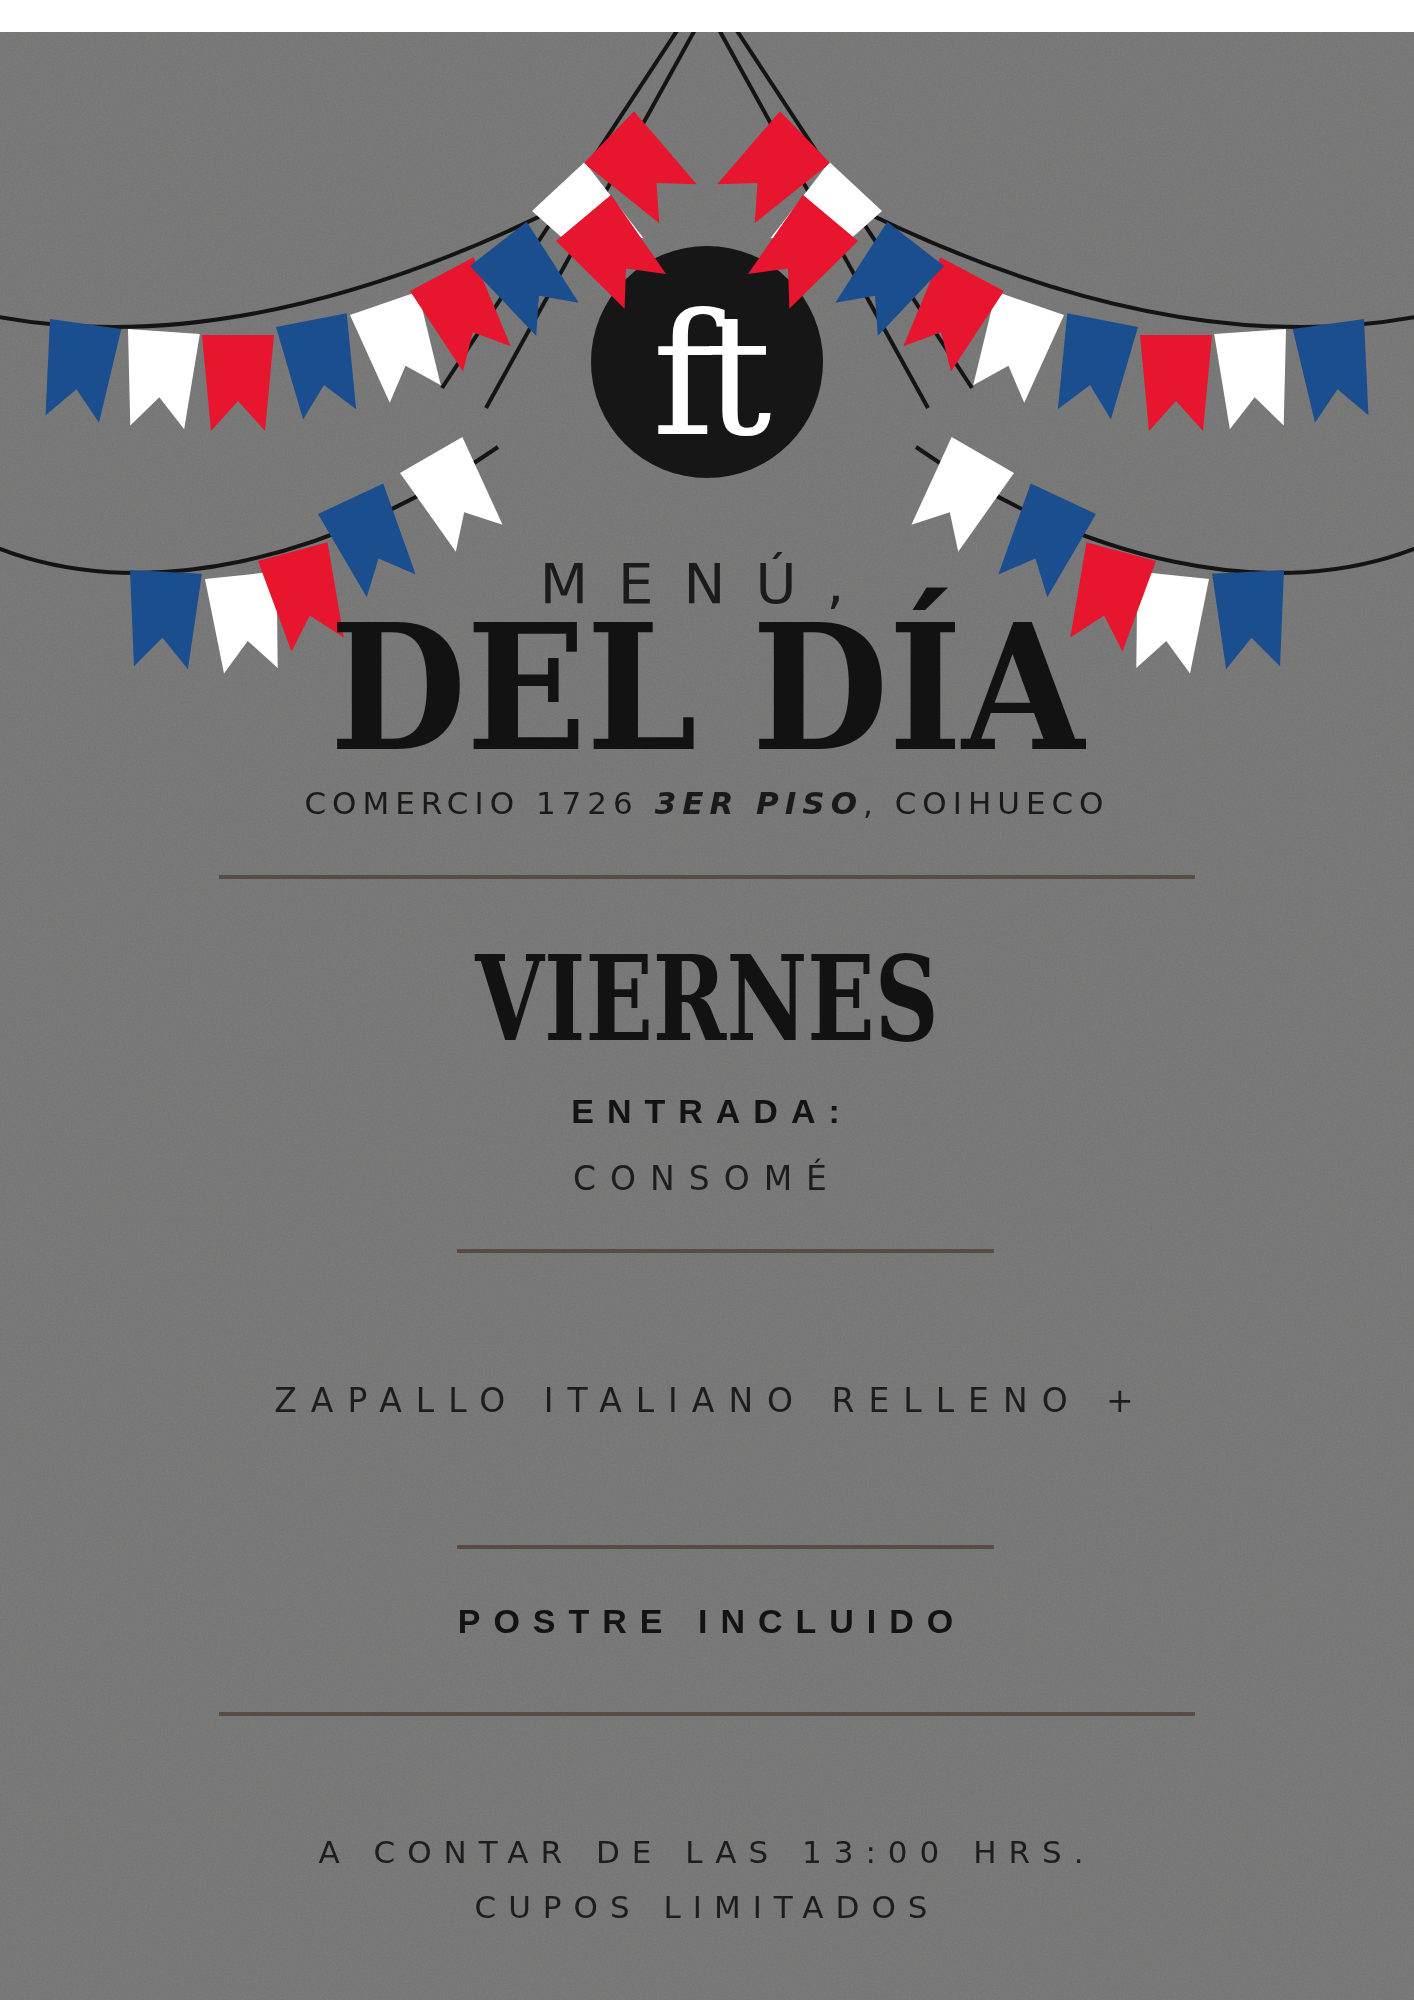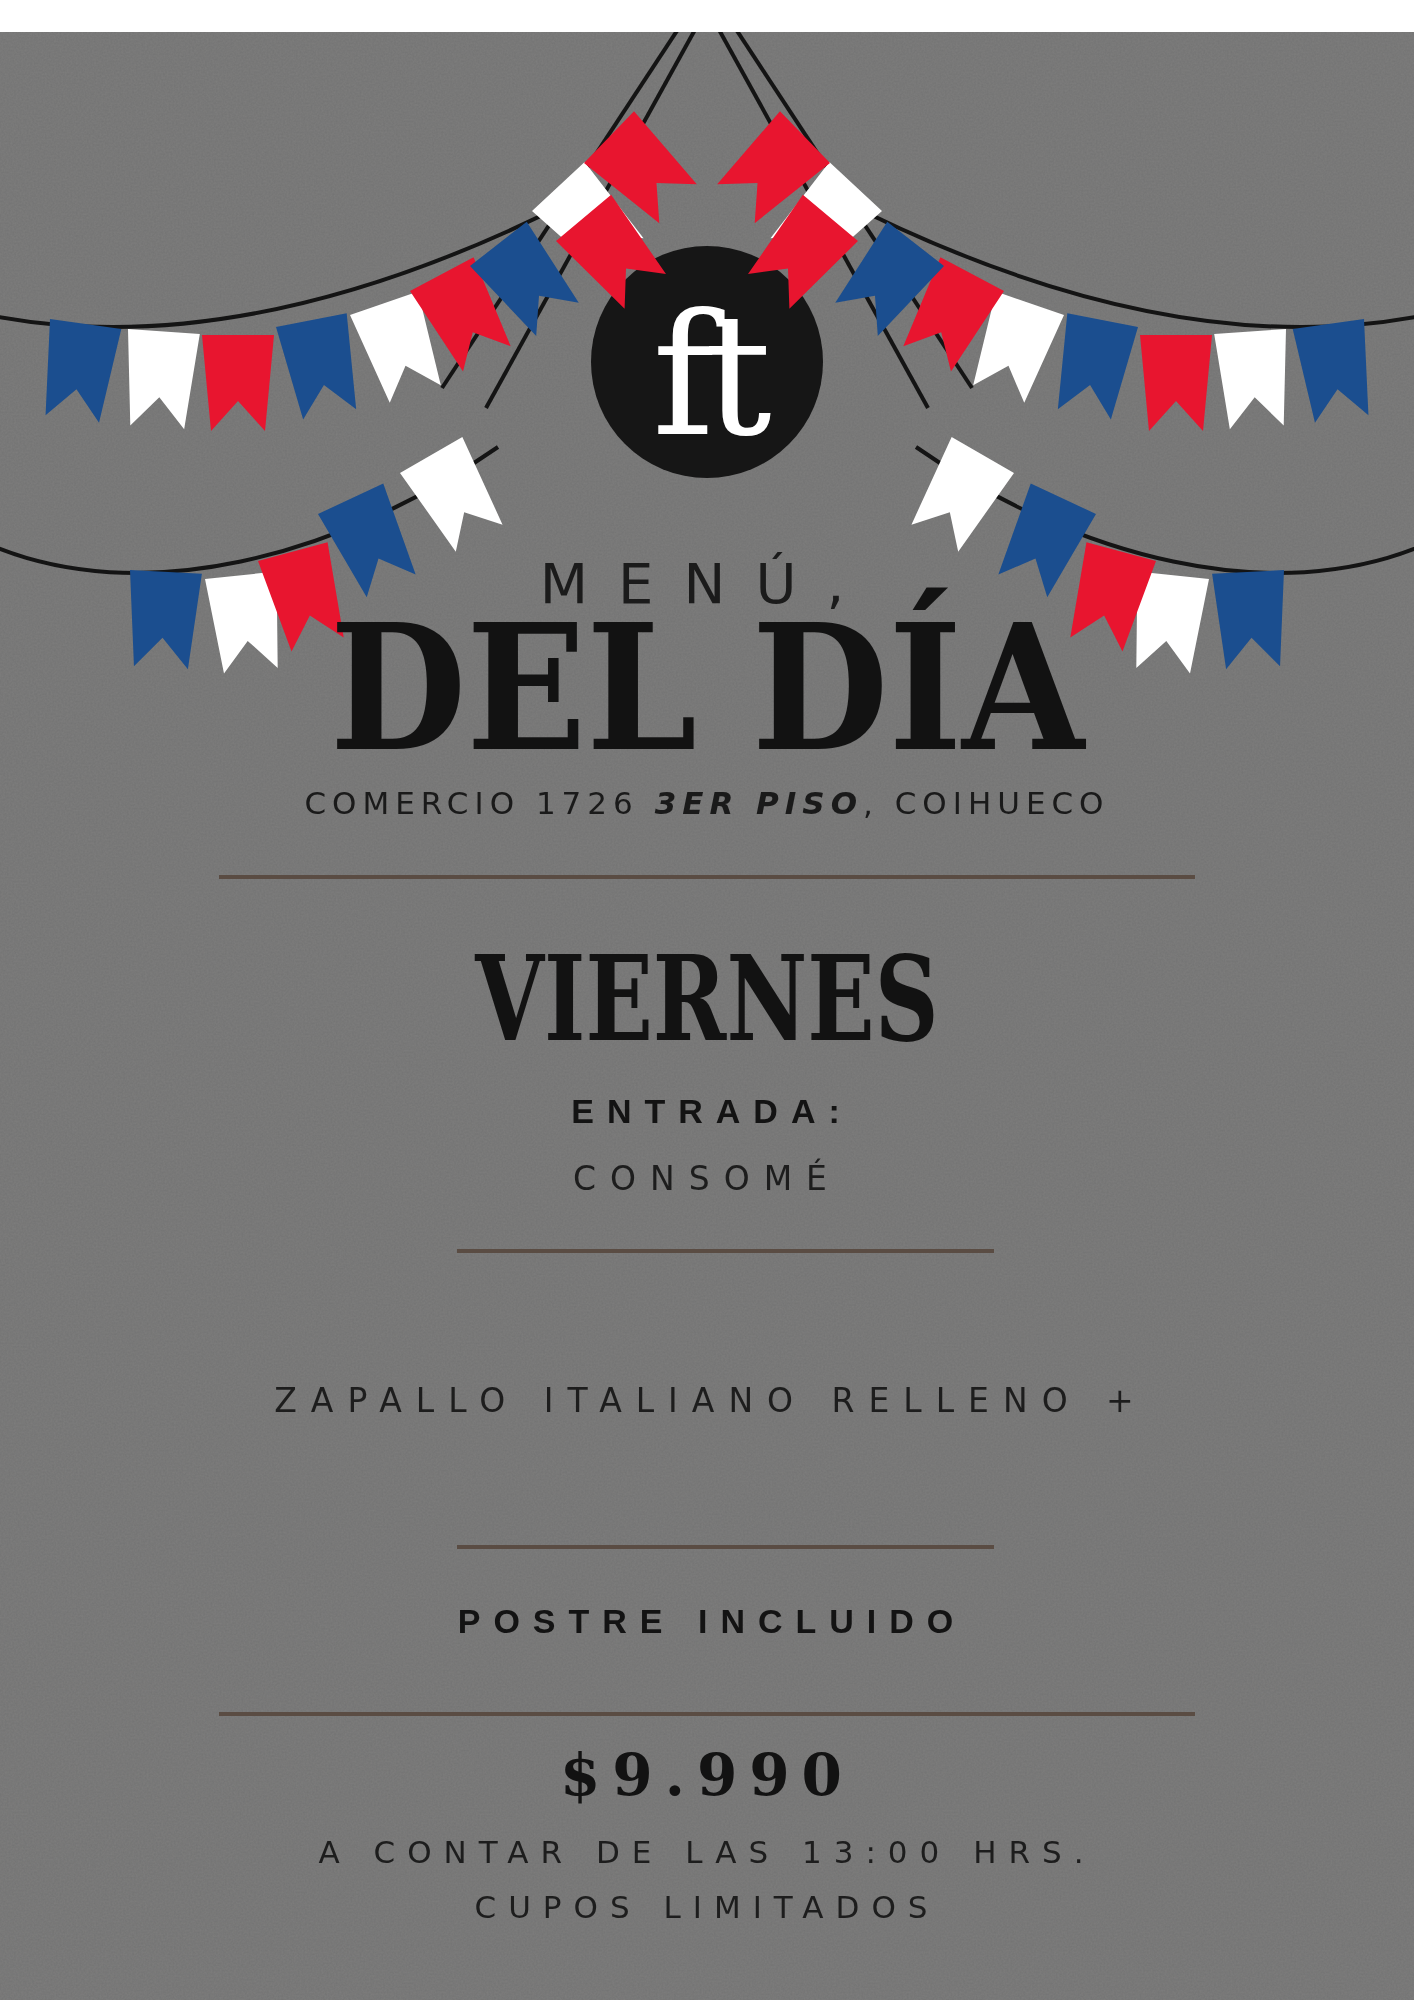--- a/index.html
+++ b/index.html
@@ -129,17 +129,16 @@
   <div class="divider div-med div-entrada"></div>
 
   <div class="t light itm-plato1">ZAPALLO ITALIANO RELLENO +</div>
 
   <div class="divider div-med div-plato"></div>
 
   <div class="t label lbl-postre">POSTRE INCLUIDO</div>
 
   <div class="divider div-long div-price"></div>
 
-  <div class="t serifhead price">$9.990</div>
   <div class="t light foot1">A CONTAR DE LAS 13:00 HRS.</div>
   <div class="t light foot2">CUPOS LIMITADOS</div>
 
 </div>
 
 </body></html>

